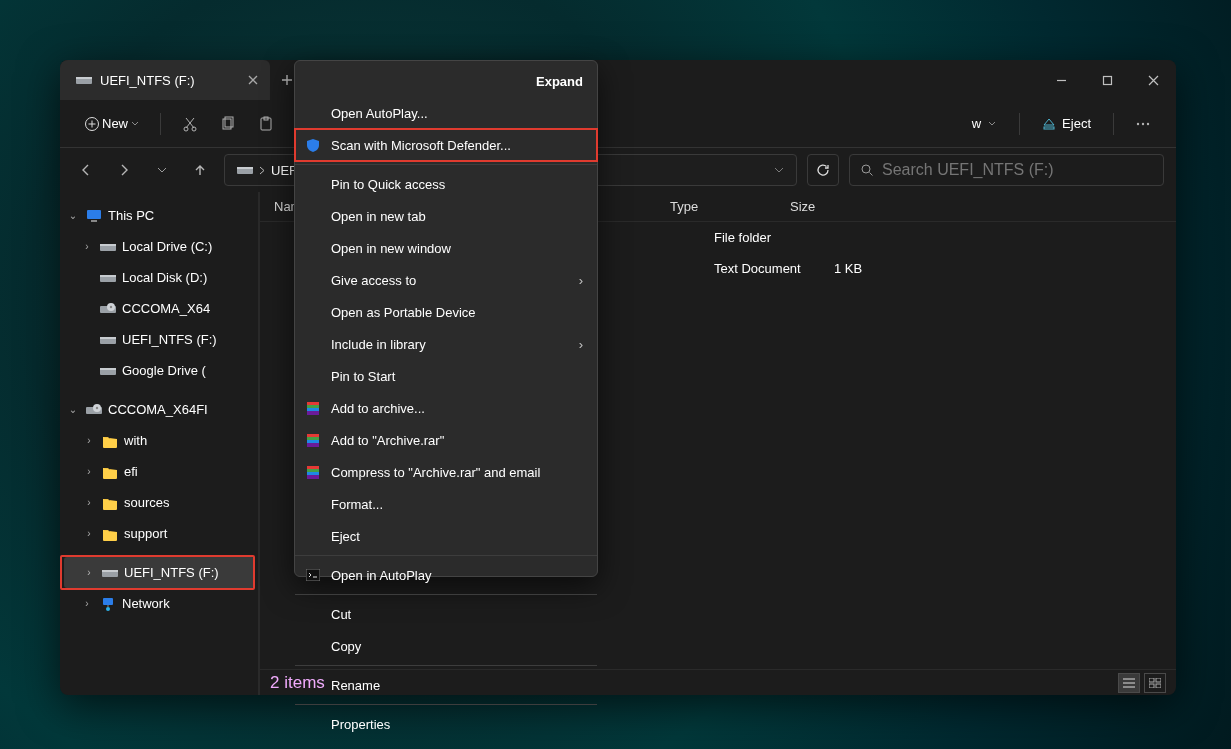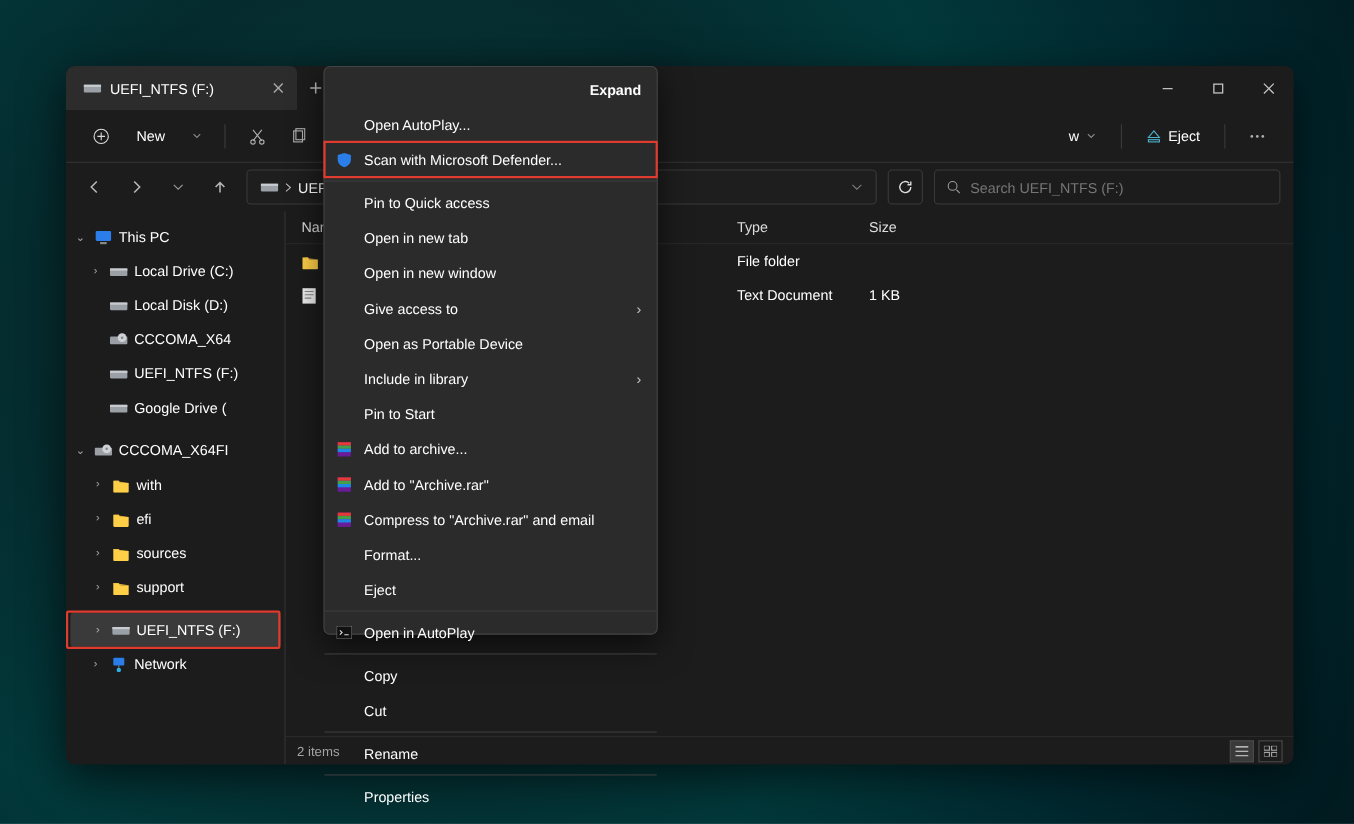--- a/index.html
+++ b/index.html
@@ -18,60 +18,60 @@
   
   .titlebar { height: 40px; display: flex; align-items: stretch; background: #1c1c1c; }
   .tab { display: flex; align-items: center; gap: 8px; padding: 0 12px 0 16px; background: #2c2c2c; border-top-right-radius: 6px; width: 210px; position: relative; }
   .tab .tab-close { margin-left: auto; opacity: .7; }
   .addtab { width: 34px; display: flex; align-items: center; justify-content: center; opacity: .8; }
   .titlebar .spacer { flex: 1; }
   .winbtn { width: 46px; display: flex; align-items: center; justify-content: center; opacity: .85; }
 
   
   .toolbar { height: 48px; display: flex; align-items: center; padding: 0 16px; gap: 4px; border-bottom: 1px solid #333; }
-  .new-btn { display: flex; align-items: center; gap: 24px; padding: 4px 8px; border-radius: 4px; }
+  .new-btn { display: flex; align-items: center; gap: 2px; padding: 4px 8px; border-radius: 4px; }
   .sep { width: 1px; height: 22px; background: #3a3a3a; margin: 0 8px; }
   .ticon { width: 34px; height: 34px; display: flex; align-items: center; justify-content: center; border-radius: 4px; opacity: .85; }
   .tlabel { display: flex; align-items: center; gap: 6px; padding: 4px 10px; border-radius: 4px; }
   .chev { width: 10px; opacity: .7; }
 
   
   .navrow { height: 44px; display: flex; align-items: center; padding: 0 12px; gap: 10px; }
   .navbtn { width: 28px; height: 28px; display: flex; align-items: center; justify-content: center; opacity: .8; }
   .address { flex: 1; height: 32px; border: 1px solid #3a3a3a; border-radius: 4px; display: flex; align-items: center; padding: 0 6px; background: #1e1e1e; min-width: 0; }
   .address .crumb { display: flex; align-items: center; gap: 6px; padding: 0 6px; height: 100%; }
   .address .chev-down { margin-left: auto; opacity: .6; padding: 0 6px; }
   .refresh { width: 32px; height: 32px; border: 1px solid #3a3a3a; border-radius: 4px; display: flex; align-items: center; justify-content: center; }
   .search { width: 315px; height: 32px; border: 1px solid #3a3a3a; border-radius: 4px; display: flex; align-items: center; padding: 0 10px; color: #9a9a9a; }
-  .search input { background: transparent; border: none; outline: none; color: #9a9a9a; font-size: 13px; width: 100%; margin-left: 8px; }
+  .search input { background: transparent; border: none; outline: none; color: #9a9a9a; font-size: 16px; width: 100%; margin-left: 8px; }
 
   
   .body { flex: 1; display: flex; min-height: 0; }
   .sidebar { width: 200px; padding: 8px 0; overflow: hidden; border-right: 1px solid #2a2a2a; position: relative; }
   .sidebar::after { content:""; position:absolute; right:0; top:0; bottom:0; width:1px; background:#2a2a2a; }
   .tree-item { display: flex; align-items: center; gap: 6px; height: 31px; padding-left: 10px; white-space: nowrap; }
   .tree-item .arrow { width: 14px; text-align: center; opacity: .6; font-size: 10px; }
   .tree-item.depth0 { padding-left: 6px; }
   .tree-item.depth1 { padding-left: 20px; }
   .tree-item.depth2 { padding-left: 22px; }
   .tree-item.selected { background: #3a3a3a; border-radius: 3px; margin: 0 4px; padding-left: 18px; }
   .hl { border: 2px solid #e03b2f; border-radius: 2px; }
 
   .content { flex: 1; display: flex; flex-direction: column; }
   .cols { display: flex; align-items: center; height: 30px; border-bottom: 1px solid #2a2a2a; padding-left: 14px; color: #ddd; }
   .col-name { width: 396px; }
   .col-type { width: 120px; }
   .col-size { width: 80px; }
-  .rows { flex: 1; }
+  .rows { flex: 1; margin-left: 44px; }
   .row { display: flex; align-items: center; height: 31px; padding-left: 14px; }
   .cell-name { width: 396px; display: flex; align-items: center; gap: 8px; }
   .cell-type { width: 120px; }
   .cell-size { width: 80px; }
 
-  .status { height: 26px; display: flex; align-items: center; padding: 0 10px; border-top: 1px solid #2a2a2a; font-size: 12px; color: #a3a3a3; }
+  .status { height: 26px; display: flex; align-items: center; padding: 0 10px; border-top: 1px solid #2a2a2a; font-size: 17px; color: #f0abfc; }
   .status .viewbtn { width: 22px; height: 20px; display: flex; align-items: center; justify-content: center; border: 1px solid #4a4a4a; margin-left: 4px; }
   .status .viewbtn.active { background: #3a3a3a; }
 
   
   .ctx {
     position: absolute; left: 294px; top: 60px; width: 304px; height: 517px;
     background: #2b2b2b; border: 1px solid #444; border-radius: 6px;
     box-shadow: 0 10px 30px rgba(0,0,0,.6);
     padding: 4px 0; font-size: 13px; z-index: 50;
   }
@@ -531,25 +531,25 @@
       <span class="micn">
         <svg width="14" height="12" viewBox="0 0 14 12">
           <rect x="0" y="0" width="14" height="12" rx="1" fill="#111" stroke="#777"></rect>
           <path d="M3 4l2 2-2 2M7 8h4" stroke="#ddd" fill="none"></path>
         </svg>
       </span>
       <span>Open in AutoPlay</span>
     </div>
     <hr>
     <div class="mi">
+      <span>Cut</span>
+    </div>
+    <div class="mi">
       <span>Copy</span>
     </div>
-    <div class="mi">
-      <span>Cut</span>
-    </div>
     <hr>
     <div class="mi">
       <span>Rename</span>
     </div>
     <hr>
     <div class="mi">
       <span>Properties</span>
     </div>
   </div>
 

